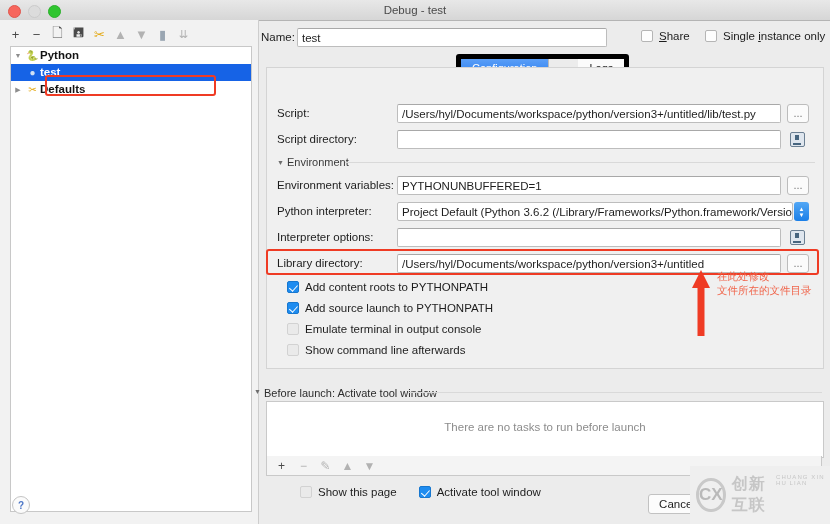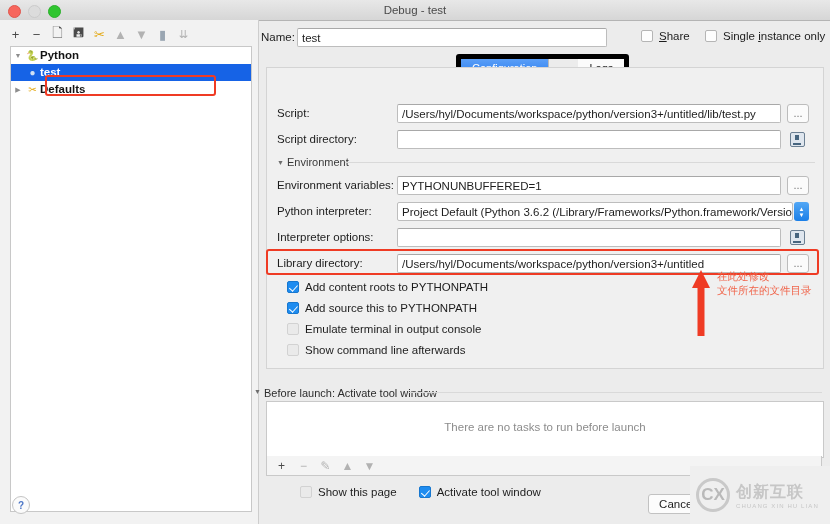--- a/index.html
+++ b/index.html
@@ -177,21 +177,21 @@
     position:absolute;left:690px;top:466px;width:140px;height:58px;
     background:#efefef;display:flex;align-items:center;gap:6px;padding-left:6px;
     box-sizing:border-box;
   }
   .wm-logo{
     width:34px;height:34px;border-radius:50%;border:3px solid #c9c9c9;
     display:flex;align-items:center;justify-content:center;
     font-size:17px;font-weight:bold;color:#b9b9b9;box-sizing:border-box;
     position:relative;
   }
-  .wm-txt{display:flex;flex-direction:column;}
+  .wm-txt{display:flex;}
   .wm-cn{font-size:16px;font-weight:bold;color:#c6c6c6;letter-spacing:1px;
         font-family:"DejaVu Sans","Liberation Sans",sans-serif;}
   .wm-en{font-size:6px;color:#c6c6c6;letter-spacing:1.1px;}
 </style>
 </head>
 <body>
 
 <div class="win">
 
   <div class="titlebar">
@@ -308,21 +308,21 @@
         <div class="tfield rowfield" style="top:0;width:384px;">/Users/hyl/Documents/workspace/python/version3+/untitled</div>
         <div class="dots3" style="left:520px;top:0;">...</div>
       </div>
 
       <div class="ckwrap" style="position:absolute;left:20px;top:213px;">
         <span class="cbox on"></span>
         <span class="cklabel">Add content roots to PYTHONPATH</span>
       </div>
       <div class="ckwrap" style="position:absolute;left:20px;top:234px;">
         <span class="cbox on"></span>
-        <span class="cklabel">Add source this to PYTHONPATH</span>
+        <span class="cklabel">Add source launch to PYTHONPATH</span>
       </div>
       <div class="ckwrap" style="position:absolute;left:20px;top:255px;">
         <span class="cbox off-grey"></span>
         <span class="cklabel">Emulate terminal in output console</span>
       </div>
       <div class="ckwrap" style="position:absolute;left:20px;top:276px;">
         <span class="cbox off-grey"></span>
         <span class="cklabel">Show command line afterwards</span>
       </div>
     </div>

